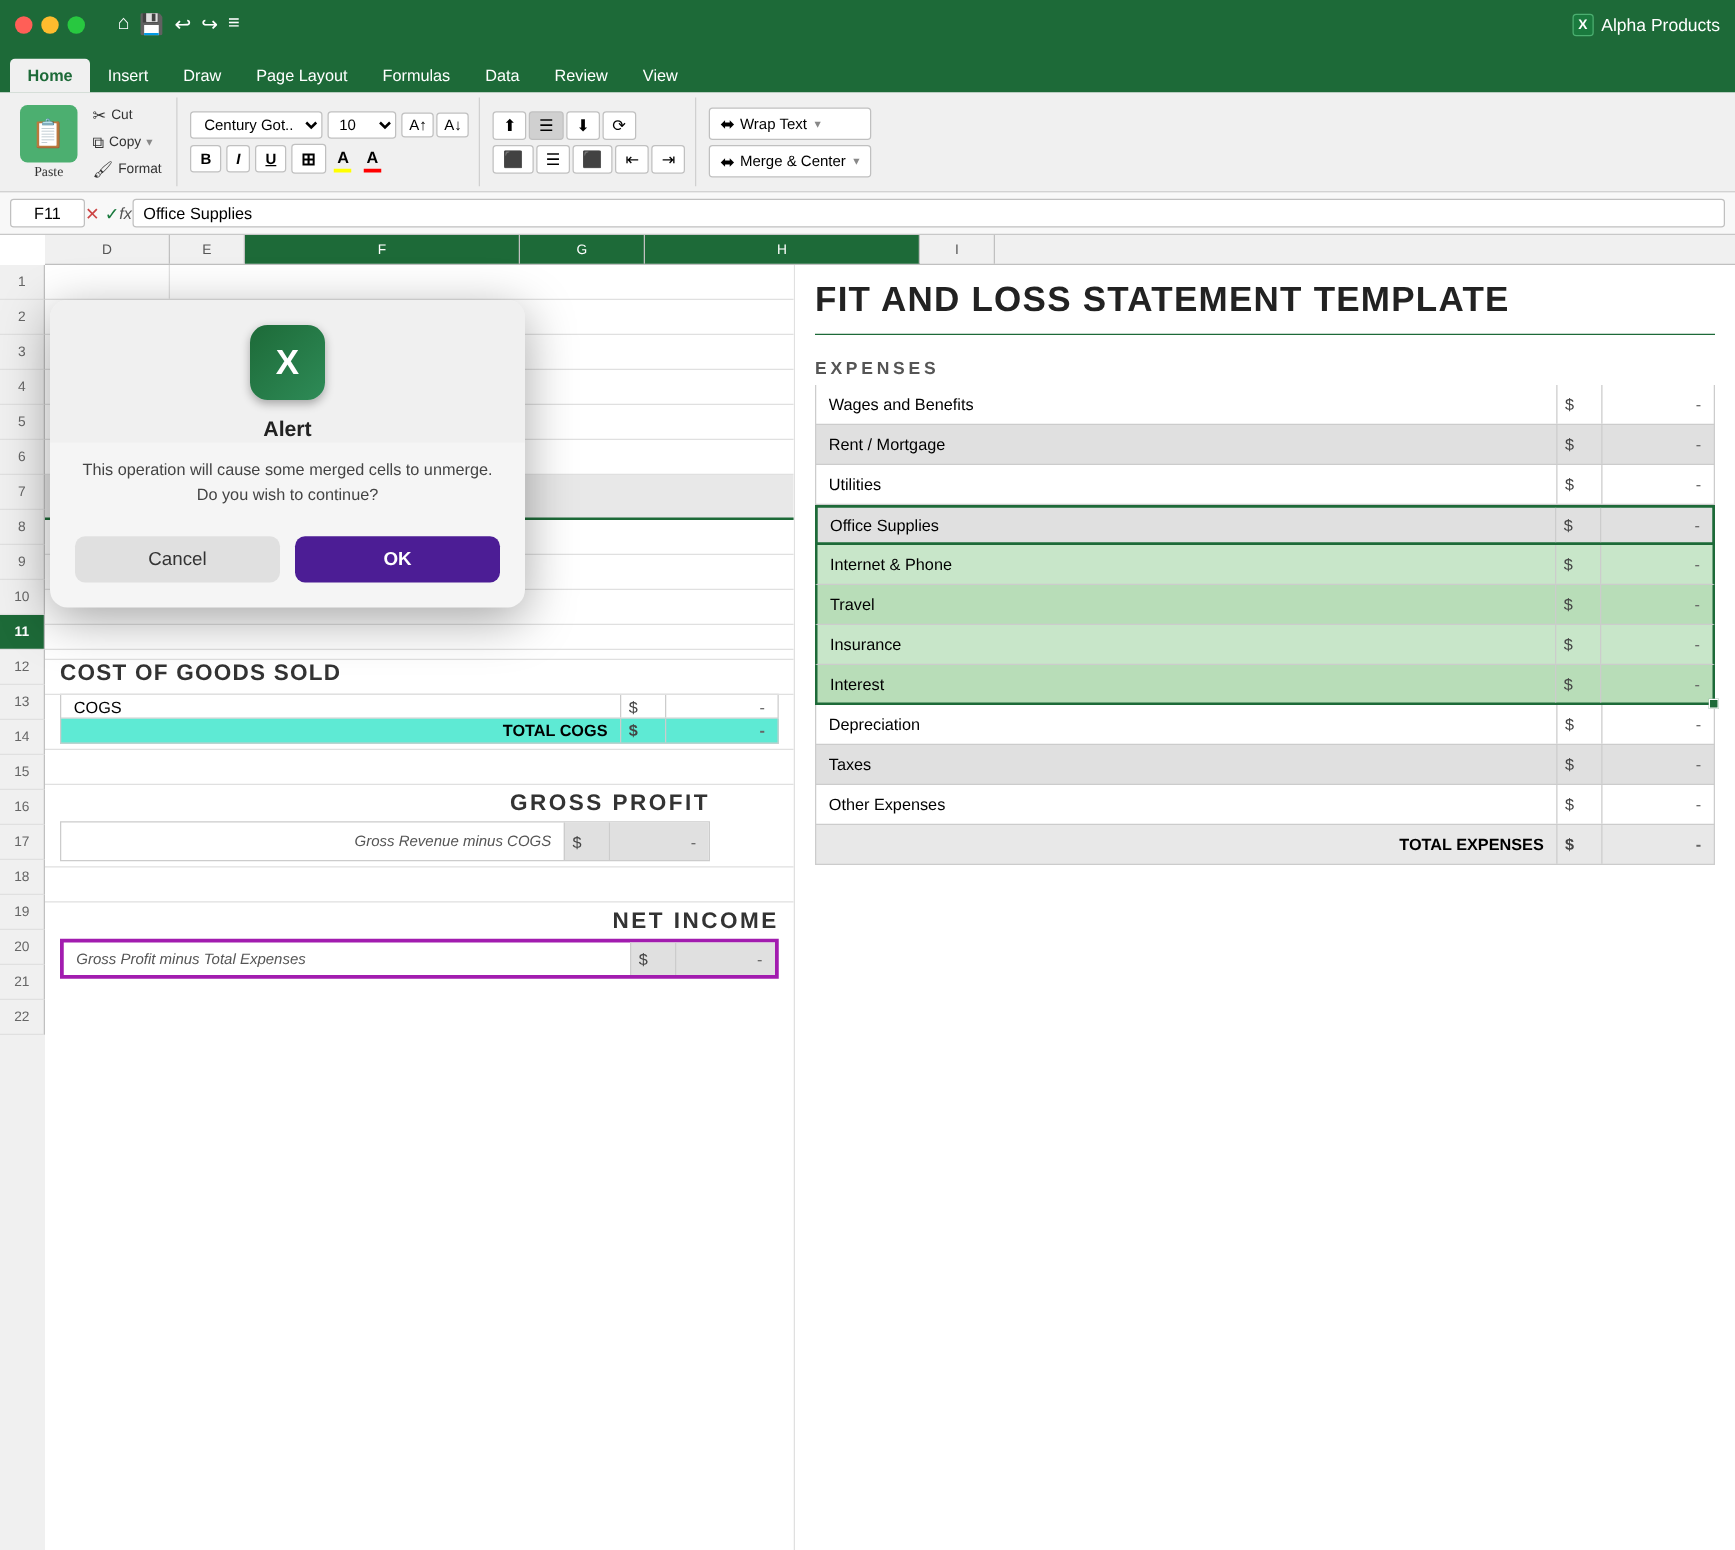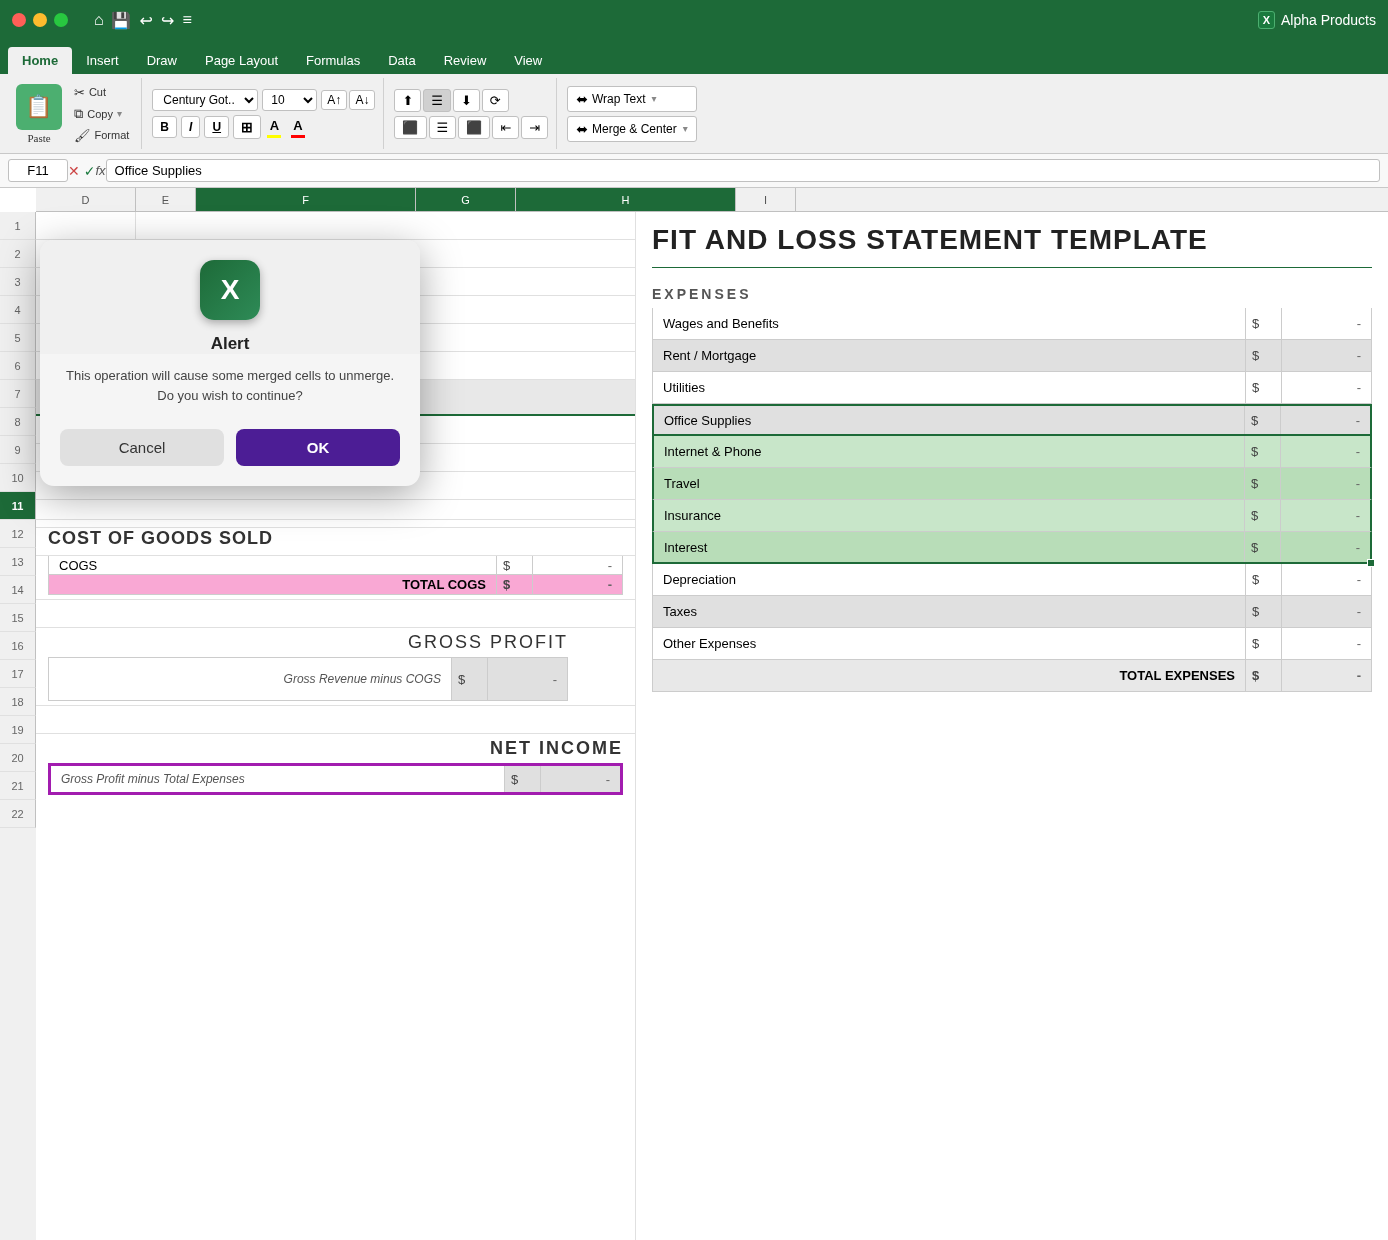--- a/index.html
+++ b/index.html
@@ -303,35 +303,35 @@
       display: flex;
       border: 1px solid #ccc;
       border-top: none;
       height: 20px;
     }
     .cogs-inner-row:first-child { border-top: 1px solid #ccc; }
     .cogs-name { flex: 1; padding: 0 10px; display: flex; align-items: center; font-size: 13px; }
     .cogs-dollar { width: 36px; padding: 0 6px; display: flex; align-items: center; font-size: 13px; border-left: 1px solid #ccc; color: #444; }
     .cogs-val { width: 90px; padding: 0 10px; display: flex; align-items: center; justify-content: flex-end; font-size: 13px; border-left: 1px solid #ccc; color: #666; }
     .cogs-inner-row.white { background: white; }
-    .cogs-inner-row.total-cogs { font-weight: bold; background: #f9a8d4; }
+    .cogs-inner-row.total-cogs { font-weight: bold; background: #5eead4; }
     .cogs-inner-row.total-cogs .cogs-name { text-align: right; justify-content: flex-end; font-weight: bold; }
     .gp-inner { width: 520px; }
     .gp-title {
       font-size: 18px;
-      font-weight: normal;
+      font-weight: bold;
       letter-spacing: 2px;
       text-align: right;
       color: #333;
       margin-bottom: 4px;
     }
     .gp-row {
       display: flex;
       border: 1px solid #ccc;
-      height: 44px;
+      height: 32px;
     }
     .gp-label { flex: 1; padding: 0 10px; display: flex; align-items: center; font-size: 12px; font-style: italic; color: #555; justify-content: flex-end; }
     .gp-dollar { width: 36px; padding: 0 6px; display: flex; align-items: center; font-size: 13px; border-left: 1px solid #ccc; color: #444; background: #e0e0e0; }
     .gp-val { width: 80px; padding: 0 10px; display: flex; align-items: center; justify-content: flex-end; font-size: 13px; border-left: 1px solid #ccc; color: #666; background: #e0e0e0; }
 
   </style>
 </head>
 <body>
 
 <div id="titlebar">

